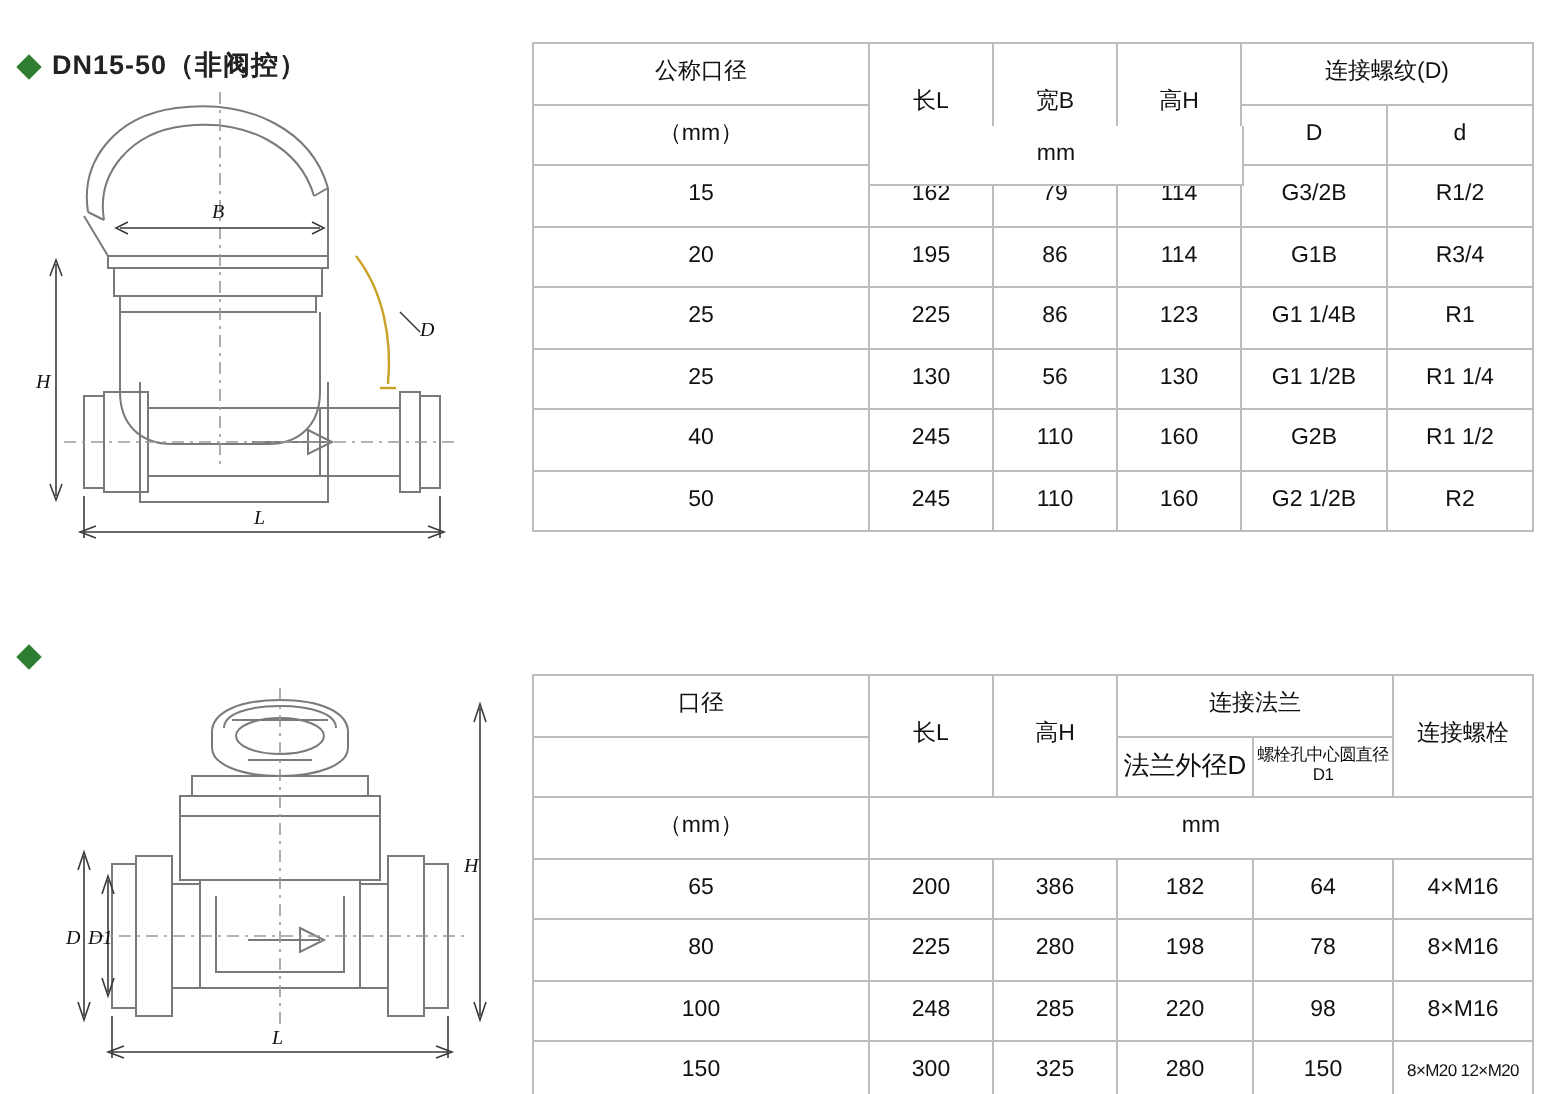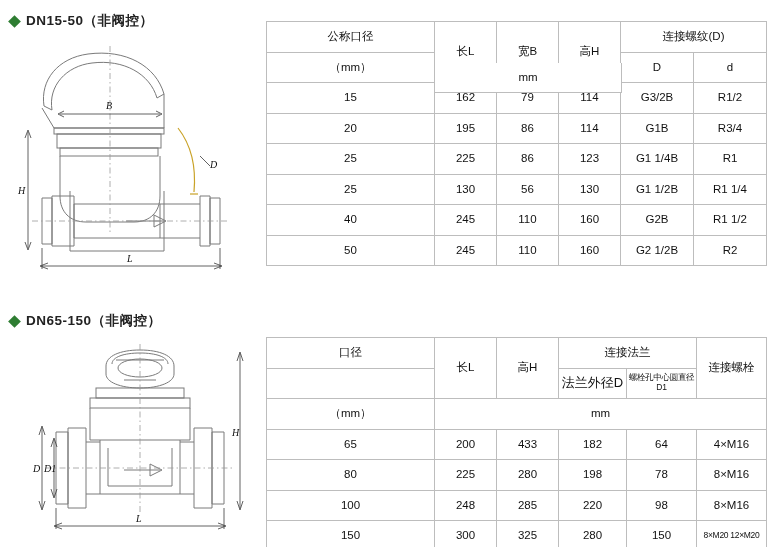--- a/index.html
+++ b/index.html
@@ -9,20 +9,21 @@
     font-family:"Liberation Sans","DejaVu Sans",sans-serif;
     color:#111;
     position:relative;
     overflow:hidden;
   }
   .section{position:absolute;}
   .sec-title{
     display:flex;align-items:center;gap:7px;
     font-size:13.5px;font-weight:bold;color:#222;
     letter-spacing:0.5px;
+    margin-top:12px;
   }
   .diamond{
     width:9px;height:9px;background:#2e7d32;
     transform:rotate(45deg);
     display:inline-block;
     flex:none;
   }
   
   table{
     border-collapse:collapse;
@@ -193,21 +194,20 @@
       <td>G2 1/2B</td>
       <td>R2</td>
     </tr>
   </tbody>
 </table>
 
 <div style="position:absolute;left:434px;top:62.5px;width:186px;height:29.5px;border:1px solid #bdbdbd;border-top:none;background:#fff;display:flex;align-items:center;justify-content:center;font-size:11.5px;">mm</div>
 
 <div class="section sec-title" style="left:10px;top:312px;">
   <span class="diamond"></span>
-  <span>DN65-150（非阀控）</span>
 </div>
 
 <div class="draw" style="left:28px;top:336px;">
 <svg width="230" height="205" viewBox="0 0 230 205">
 
   <path class="ln" d="M78,30 C78,20 92,14 112,14 C132,14 146,20 146,30 L146,38 C146,46 132,52 112,52 C92,52 78,46 78,38 Z"></path>
   <path class="ln" d="M84,28 C84,21 96,17 112,17 C128,17 140,21 140,28"></path>
   <path class="ln" d="M88,24 L136,24"></path>
   <ellipse class="ln" cx="112" cy="32" rx="22" ry="9"></ellipse>
   <path class="ln" d="M96,44 L128,44"></path>
@@ -281,21 +281,21 @@
       <td class="small">法兰外径D</td>
       <td class="tiny">螺栓孔中心圆直径D1</td>
     </tr>
     <tr>
       <td>（mm）</td>
       <td colspan="5">mm</td>
     </tr>
     <tr>
       <td>65</td>
       <td>200</td>
-      <td>433</td>
+      <td>386</td>
       <td>182</td>
       <td>64</td>
       <td>4×M16</td>
     </tr>
     <tr>
       <td>80</td>
       <td>225</td>
       <td>280</td>
       <td>198</td>
       <td>78</td>

